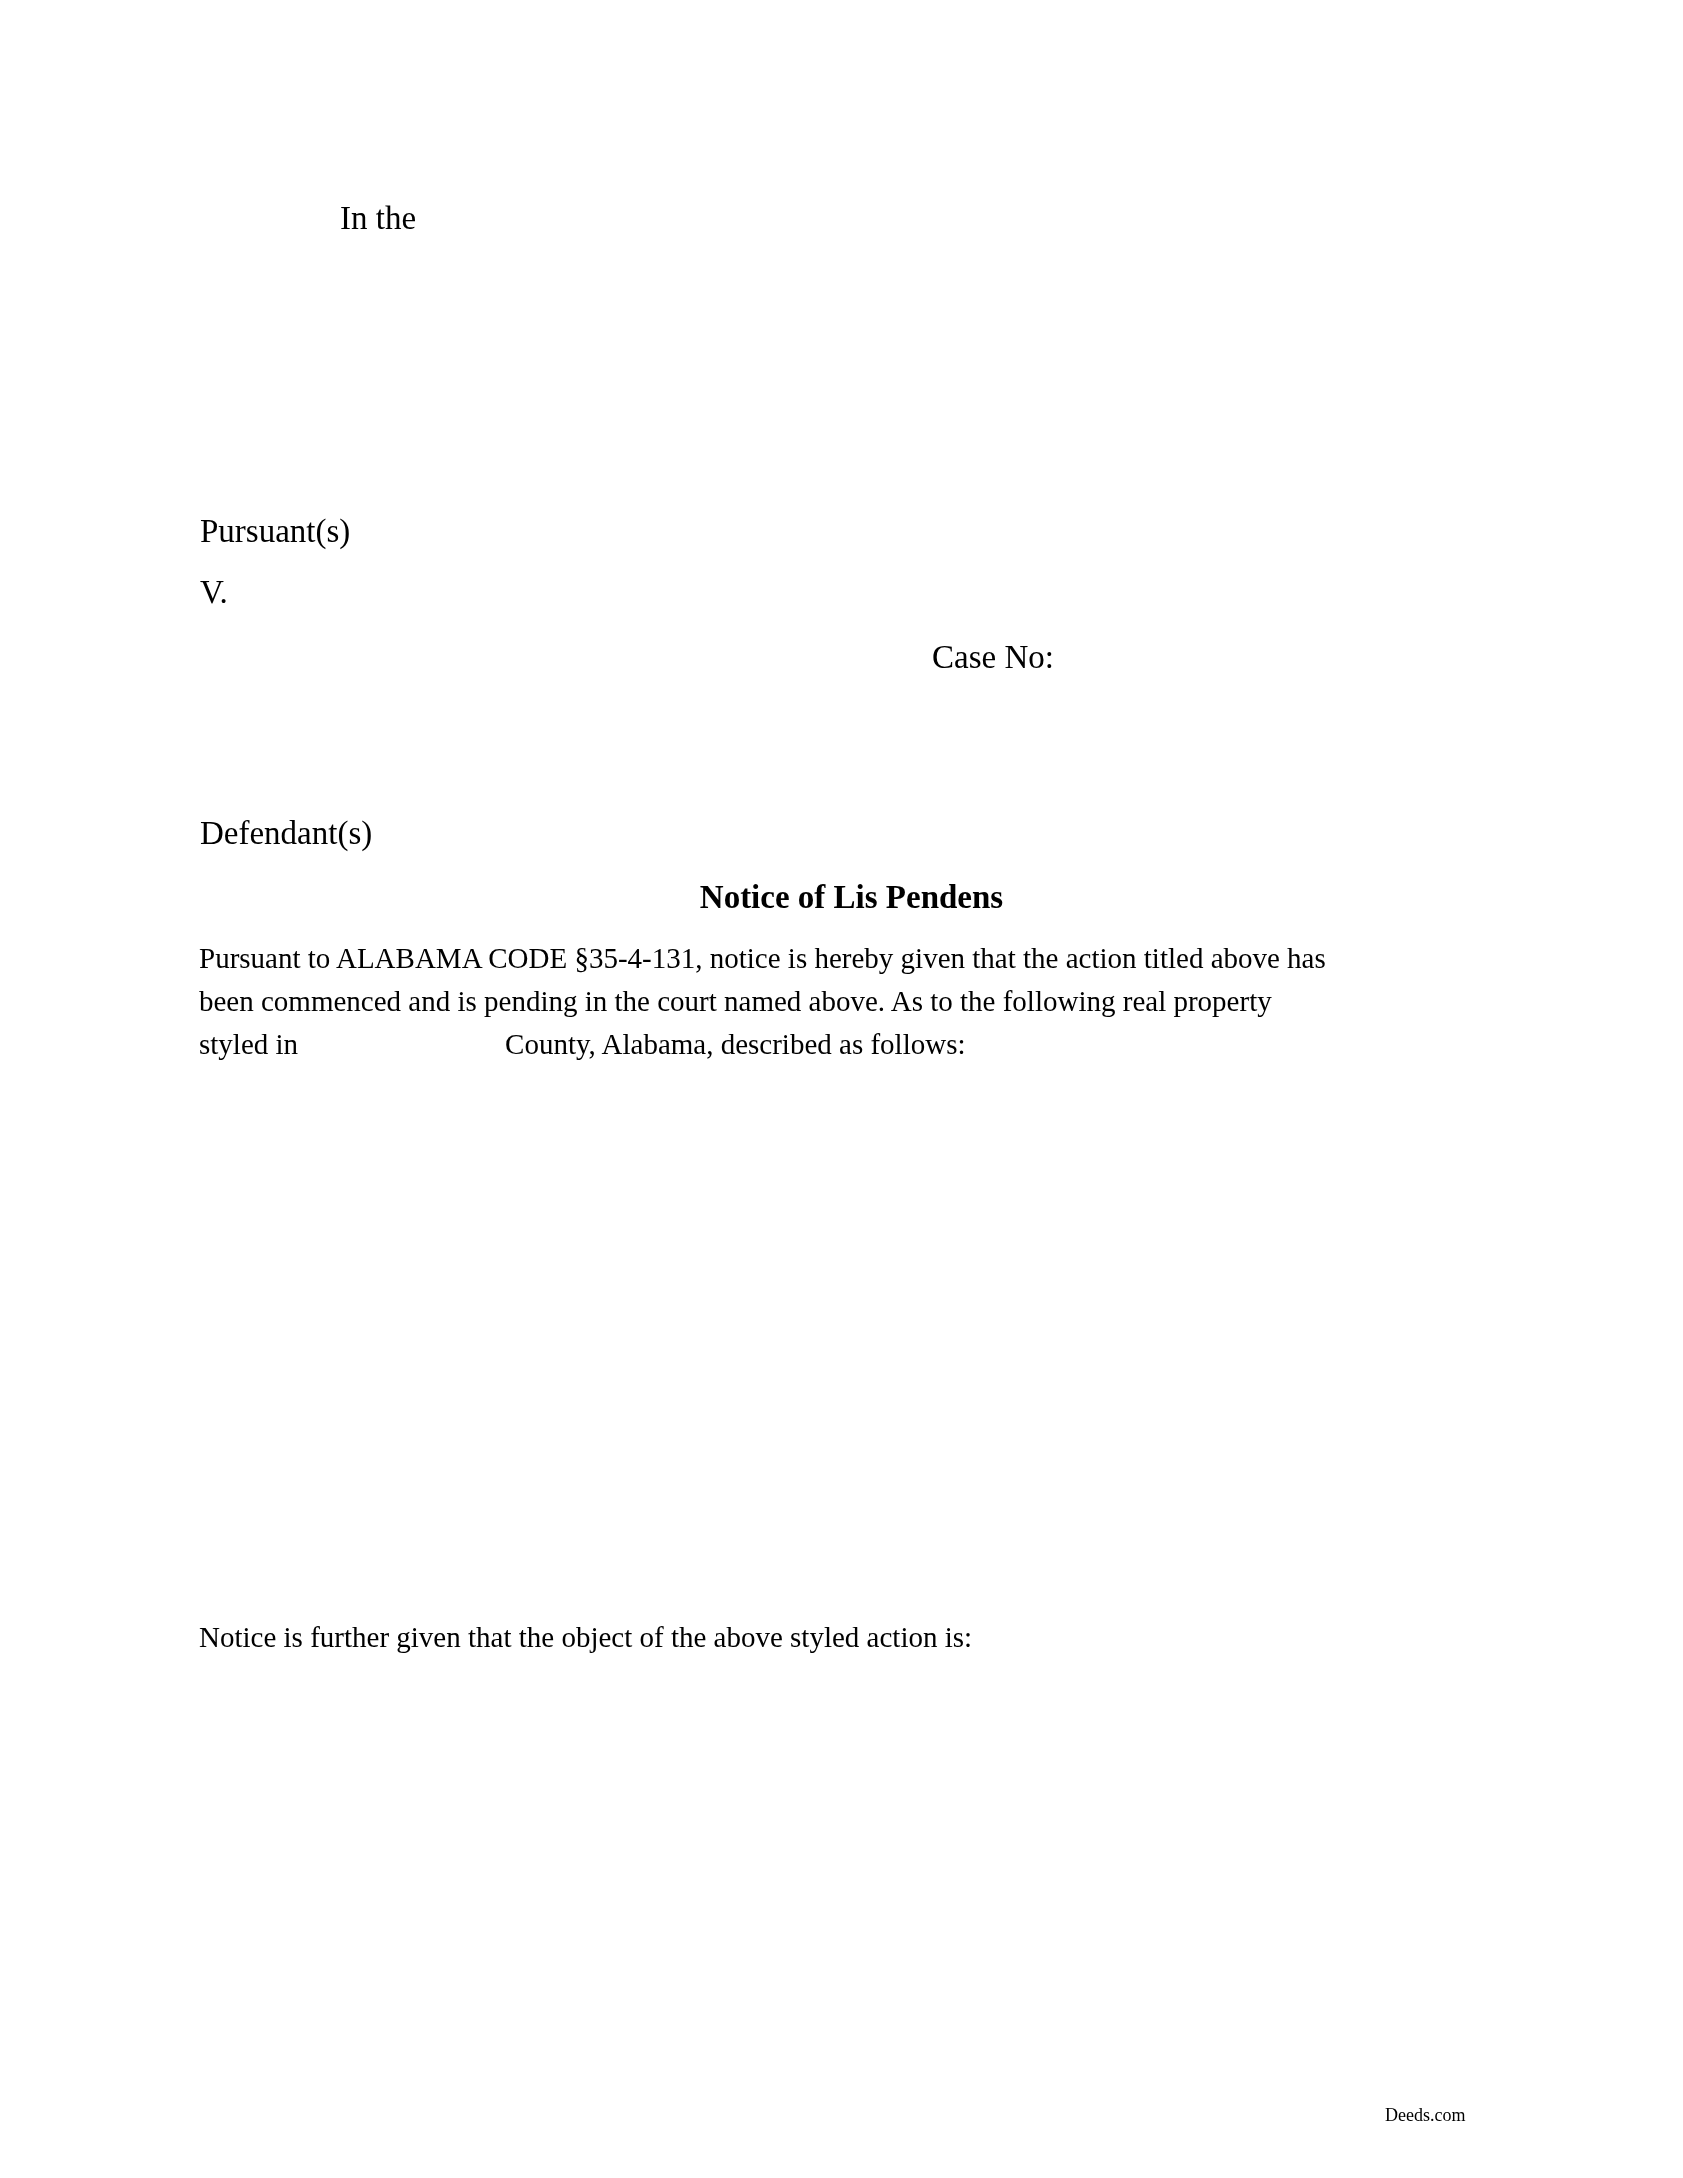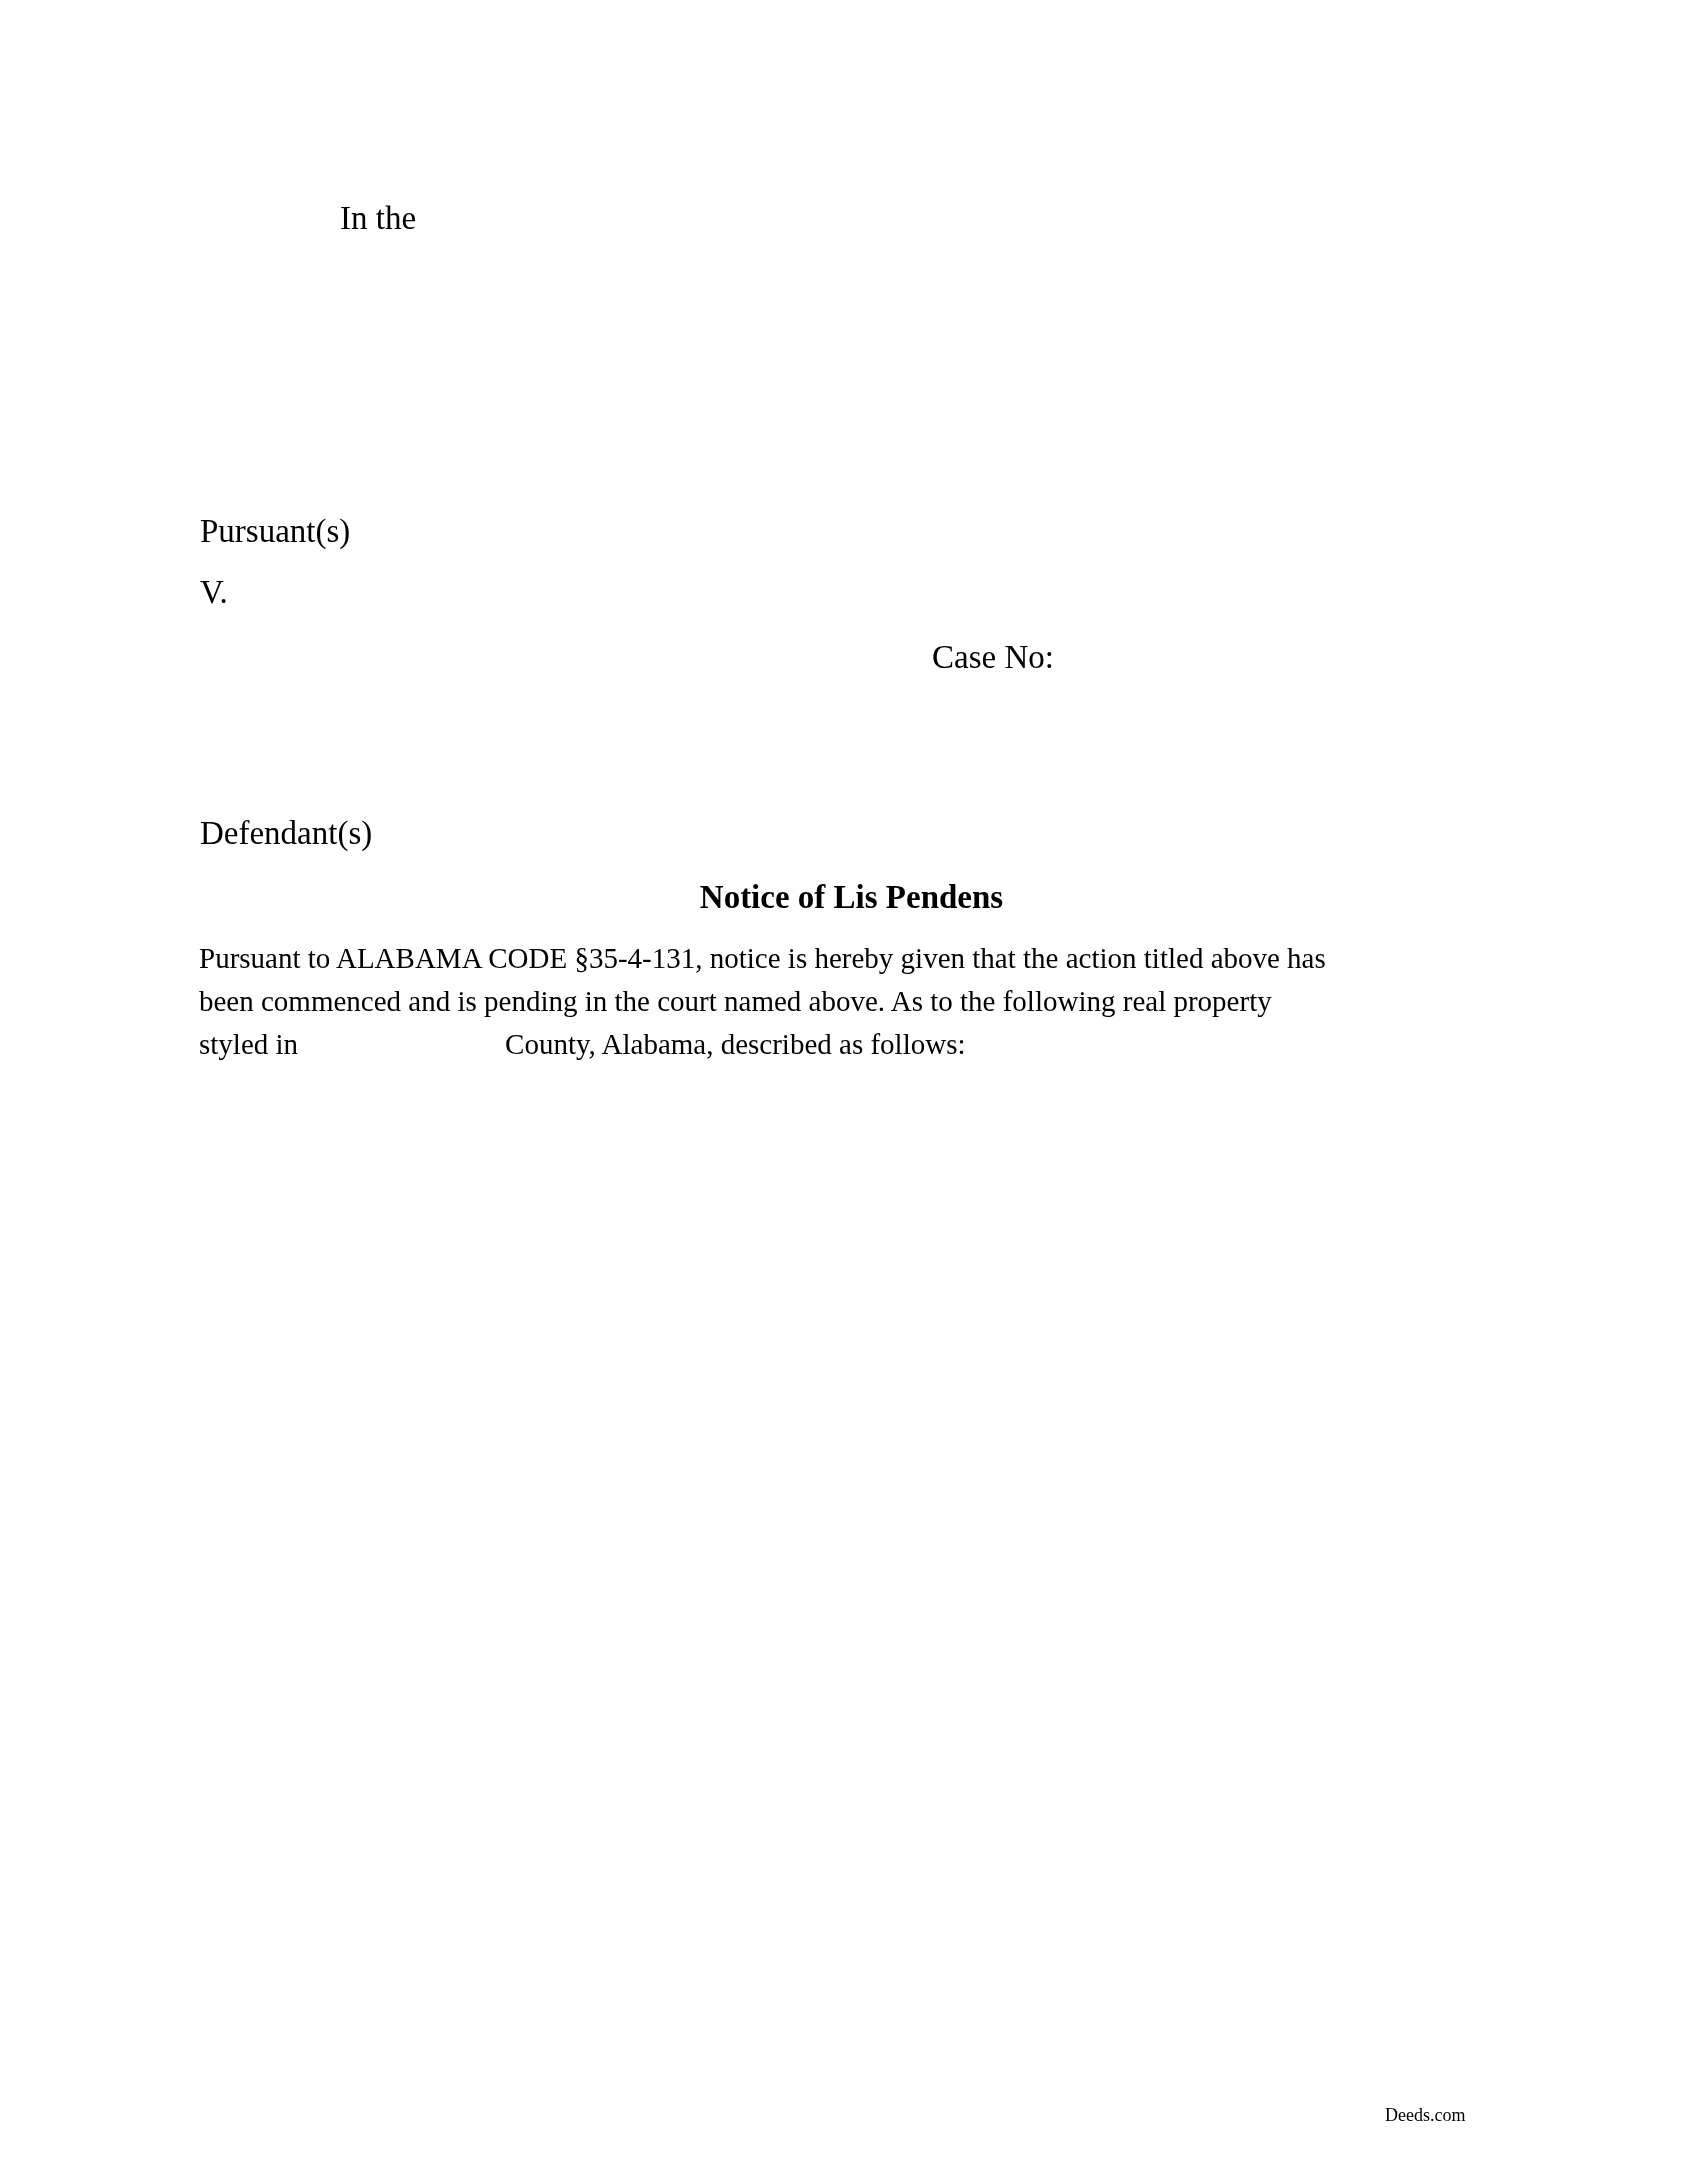--- a/index.html
+++ b/index.html
@@ -74,17 +74,18 @@
   <div class="t" style="left:200px; top:817px;">Defendant(s)</div>
 
   <h1 class="title" style="top:881px;">Notice of Lis Pendens</h1>
 
   <div>
     <div class="para-line" style="top:944px;">Pursuant to ALABAMA CODE §35-4-131, notice is hereby given that the action titled above has</div>
     <div class="para-line" style="top:987px;">been commenced and is pending in the court named above. As to the following real property</div>
     <div class="para-line" style="top:1030px;"><span>styled in</span><span class="blank"></span><span>County, Alabama, described as follows:</span></div>
   </div>
 
+  <div class="para-line" style="top:1623px;">Notice is further given that the object of the above styled action is:</div>
 
   <div class="footer" style="left:1385px; top:2106px;">Deeds.com</div>
 
 </div>
 
 
 </body></html>

